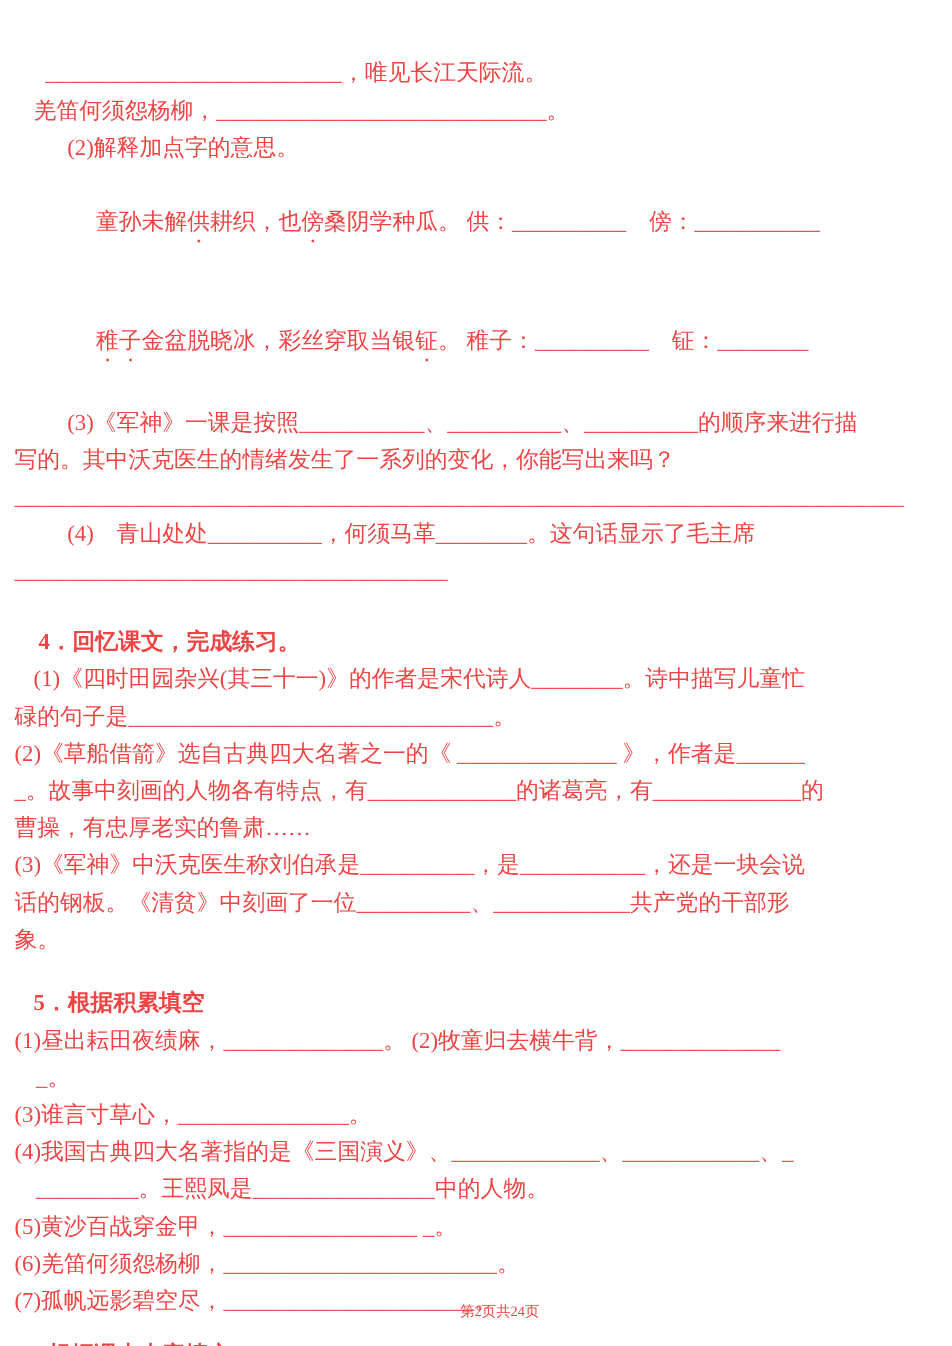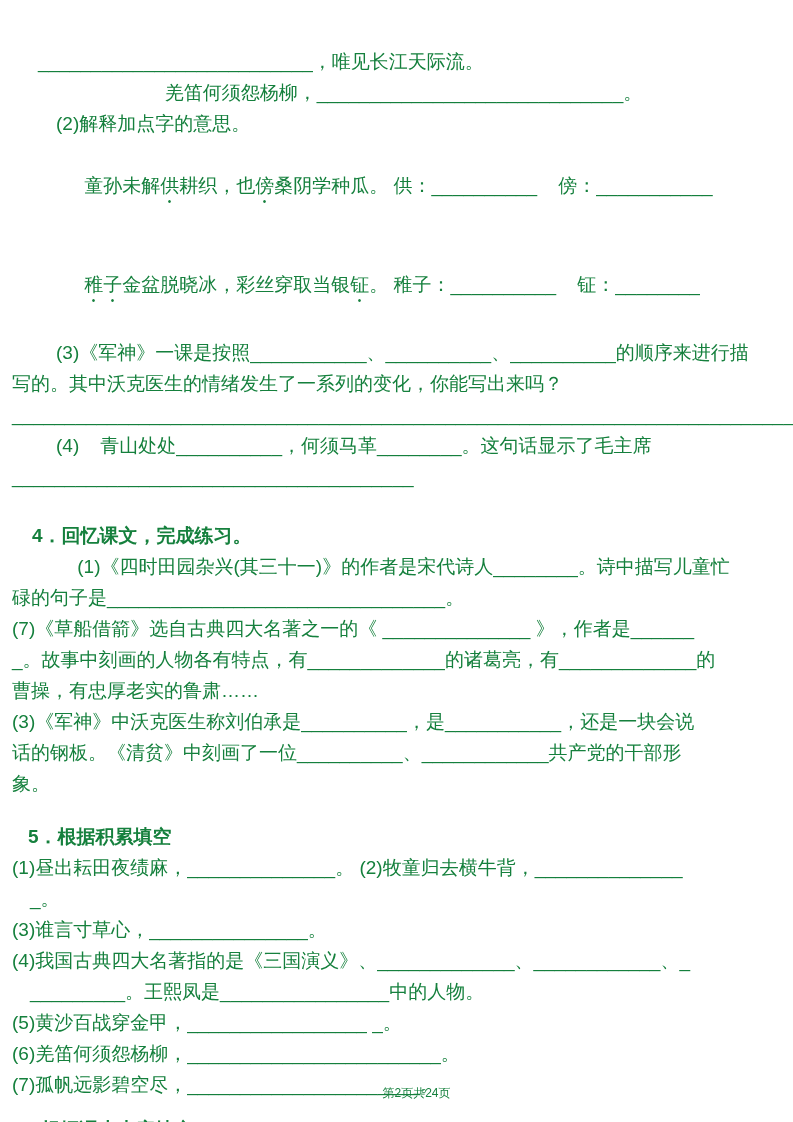--- a/index.html
+++ b/index.html
@@ -2,36 +2,36 @@
 <html><head>
 <meta charset="utf-8">
 <style>
   * { margin: 0; padding: 0; box-sizing: border-box; }
   html, body { background: #ffffff; }
   .page {
     position: relative;
     width: 793px;
     height: 1122px;
     background: #ffffff;
-    color: #15803d;
-    font-family: Liberation Sans, sans-serif;
+    color: #ef4444;
+    font-family: Liberation Serif, serif;
     overflow: hidden;
   }
   .content {
     padding: 46px 14px 0 12px;
     font-size: 19px;
     line-height: 31px;
     font-weight: 500;
   }
   .line { white-space: pre-wrap; }
   .heading { font-weight: 700; }
   .mt-lg { margin-top: 28px; margin-left: 20px; }
   .mt-md { margin-top: 22px; margin-left: 16px; }
   .mt-sm { margin-top: 14px; }
-  .ind-16 { padding-left: 16px; text-align: center; }
+  .ind-16 { padding-left: 16px; }
   .ind-18 { padding-left: 18px; }
   .ind-26 { padding-left: 26px; }
   .ind-30 { padding-left: 30px; }
   .ind-44 { padding-left: 44px; }
   .dot {
     -webkit-text-emphasis: filled dot;
     -webkit-text-emphasis-position: under;
     text-emphasis: filled dot;
     text-emphasis-position: under left;
   }
@@ -66,21 +66,21 @@
       <div class="line">写的。其中沃克医生的情绪发生了一系列的变化，你能写出来吗？</div>
       <div class="line">______________________________________________________________________________</div>
       <div class="line ind-44">(4)    青山处处__________，何须马革________。这句话显示了毛主席</div>
       <div class="line">______________________________________</div>
     </div>
 
     <div>
       <div class="line heading mt-lg">4．回忆课文，完成练习。</div>
       <div class="line ind-16">(1)《四时田园杂兴(其三十一)》的作者是宋代诗人________。诗中描写儿童忙</div>
       <div class="line">碌的句子是________________________________。</div>
-      <div class="line">(7)《草船借箭》选自古典四大名著之一的《 ______________ 》，作者是______</div>
+      <div class="line">(2)《草船借箭》选自古典四大名著之一的《 ______________ 》，作者是______</div>
       <div class="line">_。故事中刻画的人物各有特点，有_____________的诸葛亮，有_____________的</div>
       <div class="line">曹操，有忠厚老实的鲁肃……</div>
       <div class="line">(3)《军神》中沃克医生称刘伯承是__________，是___________，还是一块会说</div>
       <div class="line">话的钢板。《清贫》中刻画了一位__________、____________共产党的干部形</div>
       <div class="line">象。</div>
     </div>
 
     <div>
       <div class="line heading mt-md">5．根据积累填空</div>
       <div class="line">(1)昼出耘田夜绩麻，______________。 (2)牧童归去横牛背，______________</div>

